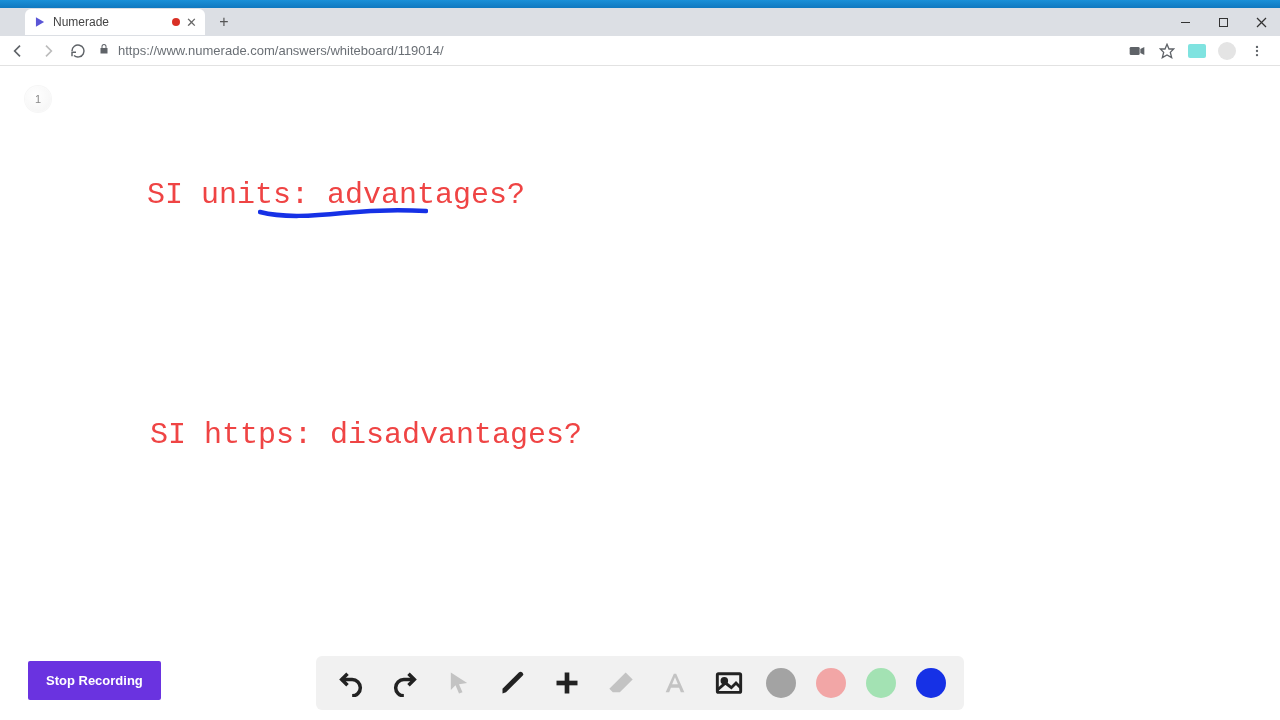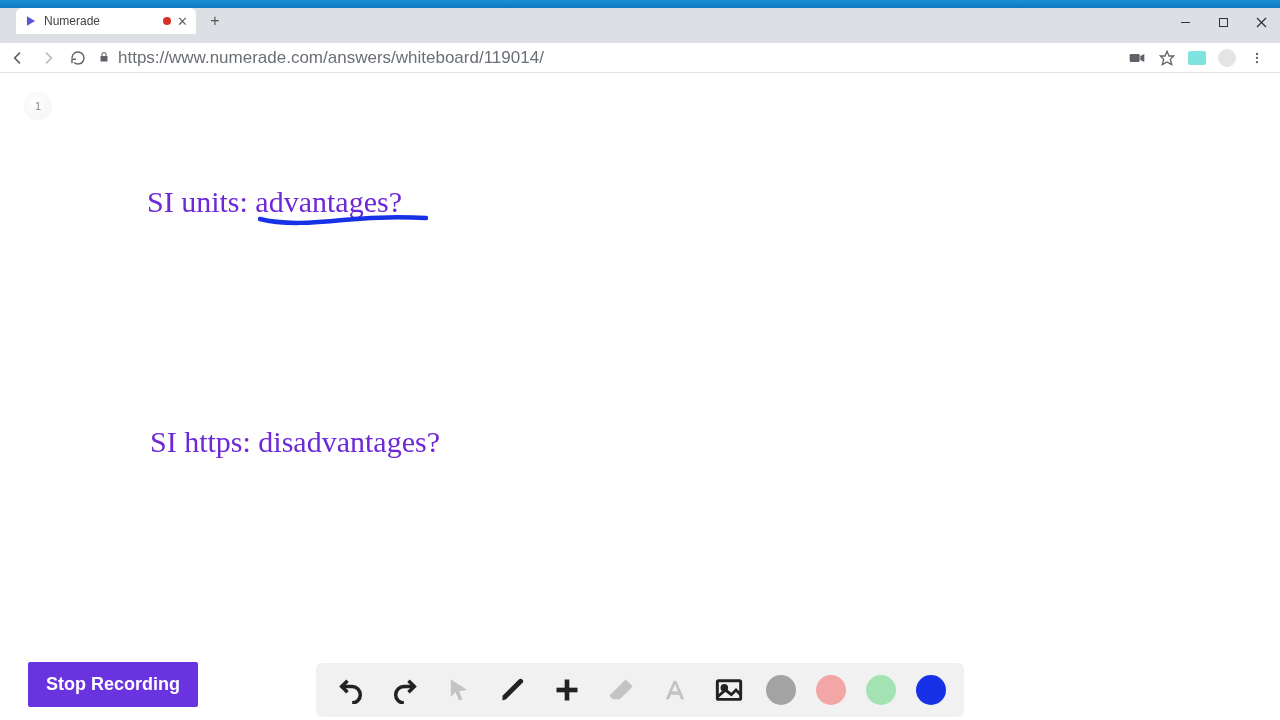--- a/index.html
+++ b/index.html
@@ -11,25 +11,25 @@
   overflow: hidden;
   position: relative;
 }
 
 
 .title-bar {
   height: 8px;
   background: linear-gradient(#1a90d8, #1078bf);
 }
 .tab-strip {
-  height: 35px;
+  height: 28px;
   background: #dcdfe4;
   display: flex;
-  align-items: flex-start;
-  padding-left: 16px;
+  align-items: center;
+  padding-left: 25px;
   position: relative;
 }
 .tab {
   background: #fff;
   height: 26px;
   min-width: 180px;
   border-top-left-radius: 6px;
   border-top-right-radius: 6px;
   display: flex;
   align-items: center;
@@ -68,21 +68,21 @@
   padding: 0 8px;
   gap: 10px;
 }
 .nav-btn {
   width: 20px; height: 20px; display: flex; align-items: center; justify-content: center;
   color: #5f6368; cursor: pointer;
 }
 .nav-btn.disabled { color: #bcbcbc; }
 .url-area {
   flex: 1; display: flex; align-items: center; gap: 8px;
-  font-size: 17px; color: #6a6f75;
+  font-size: 13px; color: #6a6f75;
 }
 .lock { color: #5f6368; }
 .url-text { color: #6a6f75; }
 .right-icons { display: flex; align-items: center; gap: 12px; padding-right: 6px; }
 .ext-icon { width: 18px; height: 18px; display: flex; align-items: center; justify-content: center; color: #5f6368; }
 .ext-green { width: 18px; height: 14px; background: #7fe3e0; border-radius: 2px; }
 .avatar { width: 18px; height: 18px; background: #e4e4e4; border-radius: 50%; }
 
 
 .page {
@@ -97,41 +97,41 @@
   width: 26px; height: 26px;
   border-radius: 50%;
   background: radial-gradient(circle at 40% 35%, #fff, #f3f3f3);
   display: flex; align-items: center; justify-content: center;
   font-size: 11px; color: #888;
   box-shadow: 0 0 0 1px rgba(0,0,0,0.04);
 }
 
 .wb-text {
   position: absolute;
-  font-family: Liberation Serif, serif;
+  font-family: Liberation Mono, monospace;
   font-size: 30px;
-  color: #6d28d9;
+  color: #ef4444;
 }
 .text1 { top: 112px; left: 147px; }
 .text2 { top: 352px; left: 150px; }
 
 .underline-svg {
   position: absolute;
   top: 140px; left: 258px;
   width: 170px; height: 16px;
 }
 
 .stop-btn {
   position: absolute;
   left: 28px; bottom: 20px;
   background: #6a33e0;
   color: #fff;
   border: none;
   padding: 12px 18px;
-  font-size: 18px;
+  font-size: 13px;
   font-weight: 600;
   cursor: pointer;
   border-radius: 2px;
 }
 
 .toolbar {
   position: absolute;
   left: 50%; transform: translateX(-50%);
   bottom: 10px;
   background: #f1f1f1;

